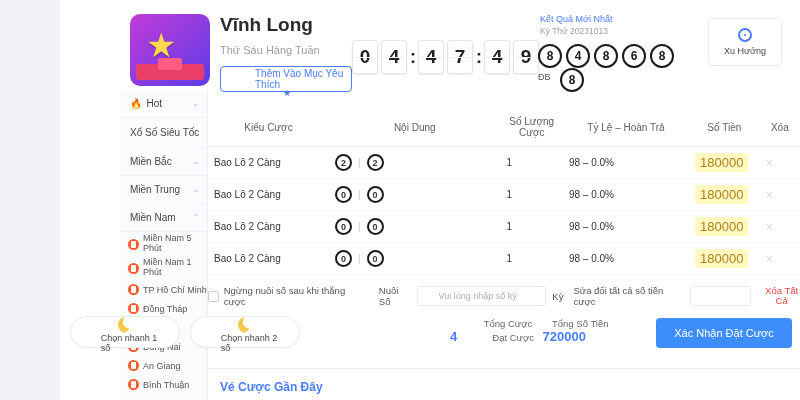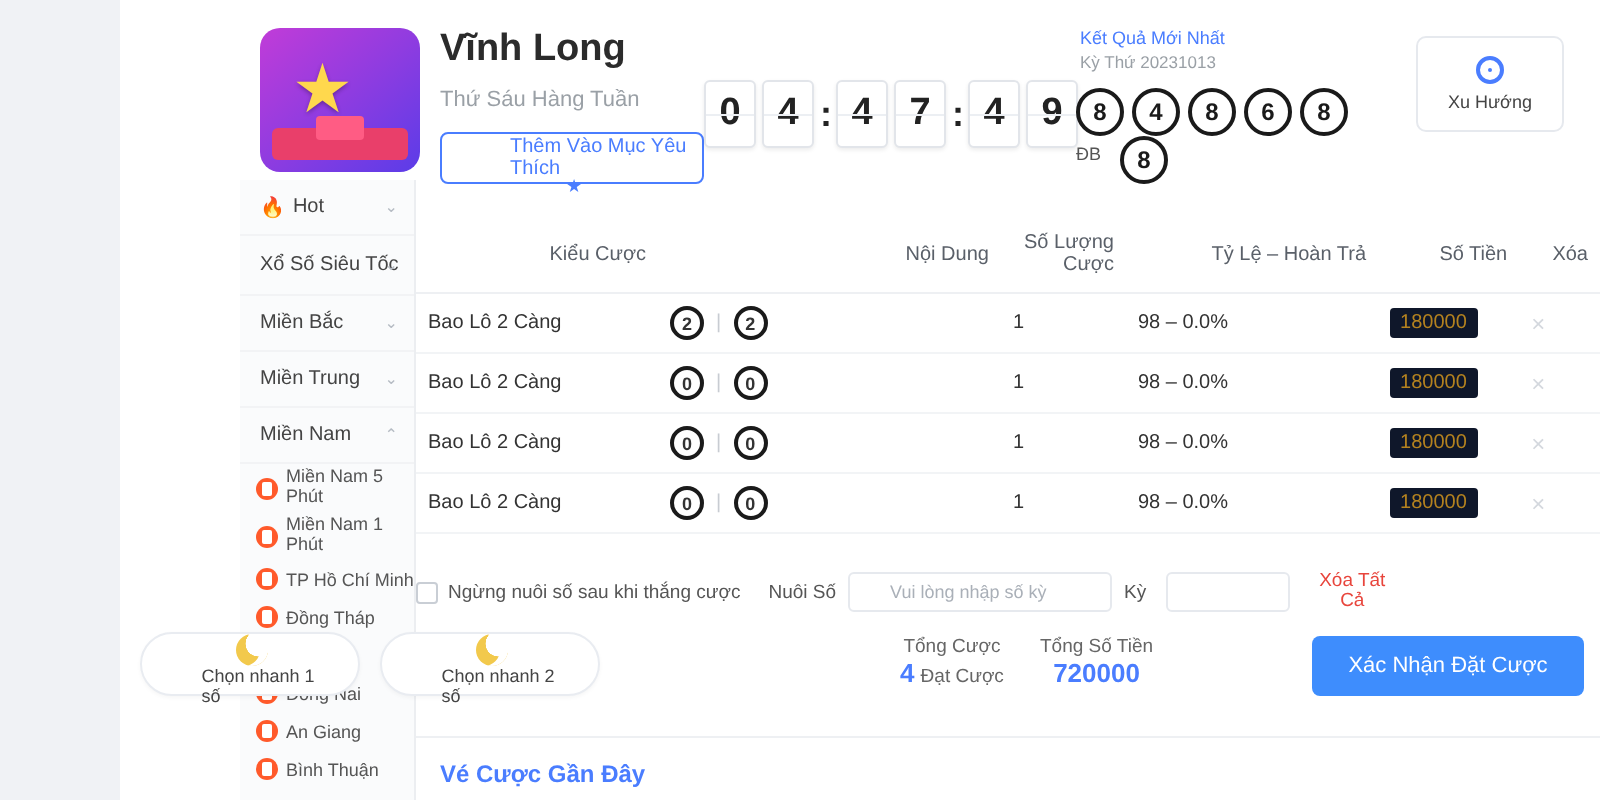--- a/index.html
+++ b/index.html
@@ -129,36 +129,36 @@
   .sub-item.tall { height:24px; line-height:1.1;}
 
   
   .panel {
     position:absolute; left:148px; top:108px; width: 592px; height: 292px;
     background:#fff;
   }
   table { border-collapse: collapse; width: 100%; }
   thead th {
     font-size: 10px; color:#5a6069; font-weight: normal;
-    text-align:right; padding: 8px 6px; border-bottom:1px solid #eef0f3;
+    text-align:center; padding: 8px 6px; border-bottom:1px solid #eef0f3;
     vertical-align: middle;
   }
   tbody td {
     font-size:10px; color:#333; padding: 6px; border-bottom:1px solid #f2f4f6;
     vertical-align: middle;
   }
   .bet-balls { display:flex; align-items:center; }
   .mini-ball {
     width:17px;height:17px;border-radius:50%;border:2px solid #1a1a1a;background:#fff;
     font-size:9px;font-weight:bold;display:flex;align-items:center;justify-content:center;
   }
   .sep { color:#c8ccd2; margin:0 6px; font-size:10px;}
   .amt {
     display:inline-block; min-width:44px; padding:2px 5px;
-    background:#0f172a; color:#b4821f; border-radius:2px; font-size:10px;
+    background:#fef9c3; color:#b4821f; border-radius:2px; font-size:13px;
   }
   .del { color:#d4d8de; font-size:12px; cursor:pointer;}
 
   
   .opt-row {
     position:absolute; left:148px; top:282px; width:592px; height:28px;
     display:flex; align-items:center; font-size:9.5px; color:#555;
   }
   .cbx { width:11px;height:11px;border:1px solid #c9ced5;border-radius:2px;margin-right:5px;background:#fff;}
   .inp {
@@ -173,21 +173,21 @@
     border:1px solid #e9ecf1; border-radius:16px; background:#fff;
     display:flex; align-items:center; padding-left:8px; cursor:pointer;
     box-shadow:0 1px 2px rgba(0,0,0,.04);
     flex-direction:column;
   }
   .moon { width:16px;height:16px;border-radius:50%;
     background: radial-gradient(circle at 70% 30%, #fff 0 40%, #f2c94c 41% 100%);
     box-shadow: inset -4px 0 0 #fff; margin-right:6px; flex:none;}
   .quick-tx { font-size:9px; color:#444; line-height:1.15;}
 
-  .tot-label { font-size:9.5px; color:#666; }
+  .tot-label { font-size:9.5px; color:#666;margin-left:32px; }
   .tot-val { font-size:13px; color:#4a7dff; font-weight:bold;}
   .confirm {
     position:absolute; left:596px; top:318px; width:136px; height:30px;
     background:#3e8dfd; color:#fff; border-radius:4px; font-size:11px;
     display:flex; align-items:center; justify-content:center; cursor:pointer;
   }
 
   .recent {
     position:absolute; left:160px; top:380px; font-size:12px;
     color:#4a7dff; font-weight:bold;
@@ -376,20 +376,21 @@
       </tbody>
     </table>
   </div>
 
   <div class="opt-row">
     <span class="cbx"></span>
     <span style="margin-right:14px">Ngừng nuôi số sau khi thắng cược</span>
     <span style="margin-right:6px">Nuôi Số</span>
     <span class="inp" style="width:132px">Vui lòng nhập số kỳ</span>
     <span style="margin:0 10px 0 6px">Kỳ</span>
+    <span style="margin-right:6px">Sửa đổi tất cả số tiền cược</span>
     <span class="inp" style="width:62px"></span>
     <span class="clear-all" style="margin-left:12px;width:38px">Xóa Tất Cả</span>
   </div>
 
   <div class="quick" style="left:10px">
     <span class="moon"></span>
     <span class="quick-tx">
       <span>Chọn nhanh 1</span><br>
       <span>số</span>
     </span>

